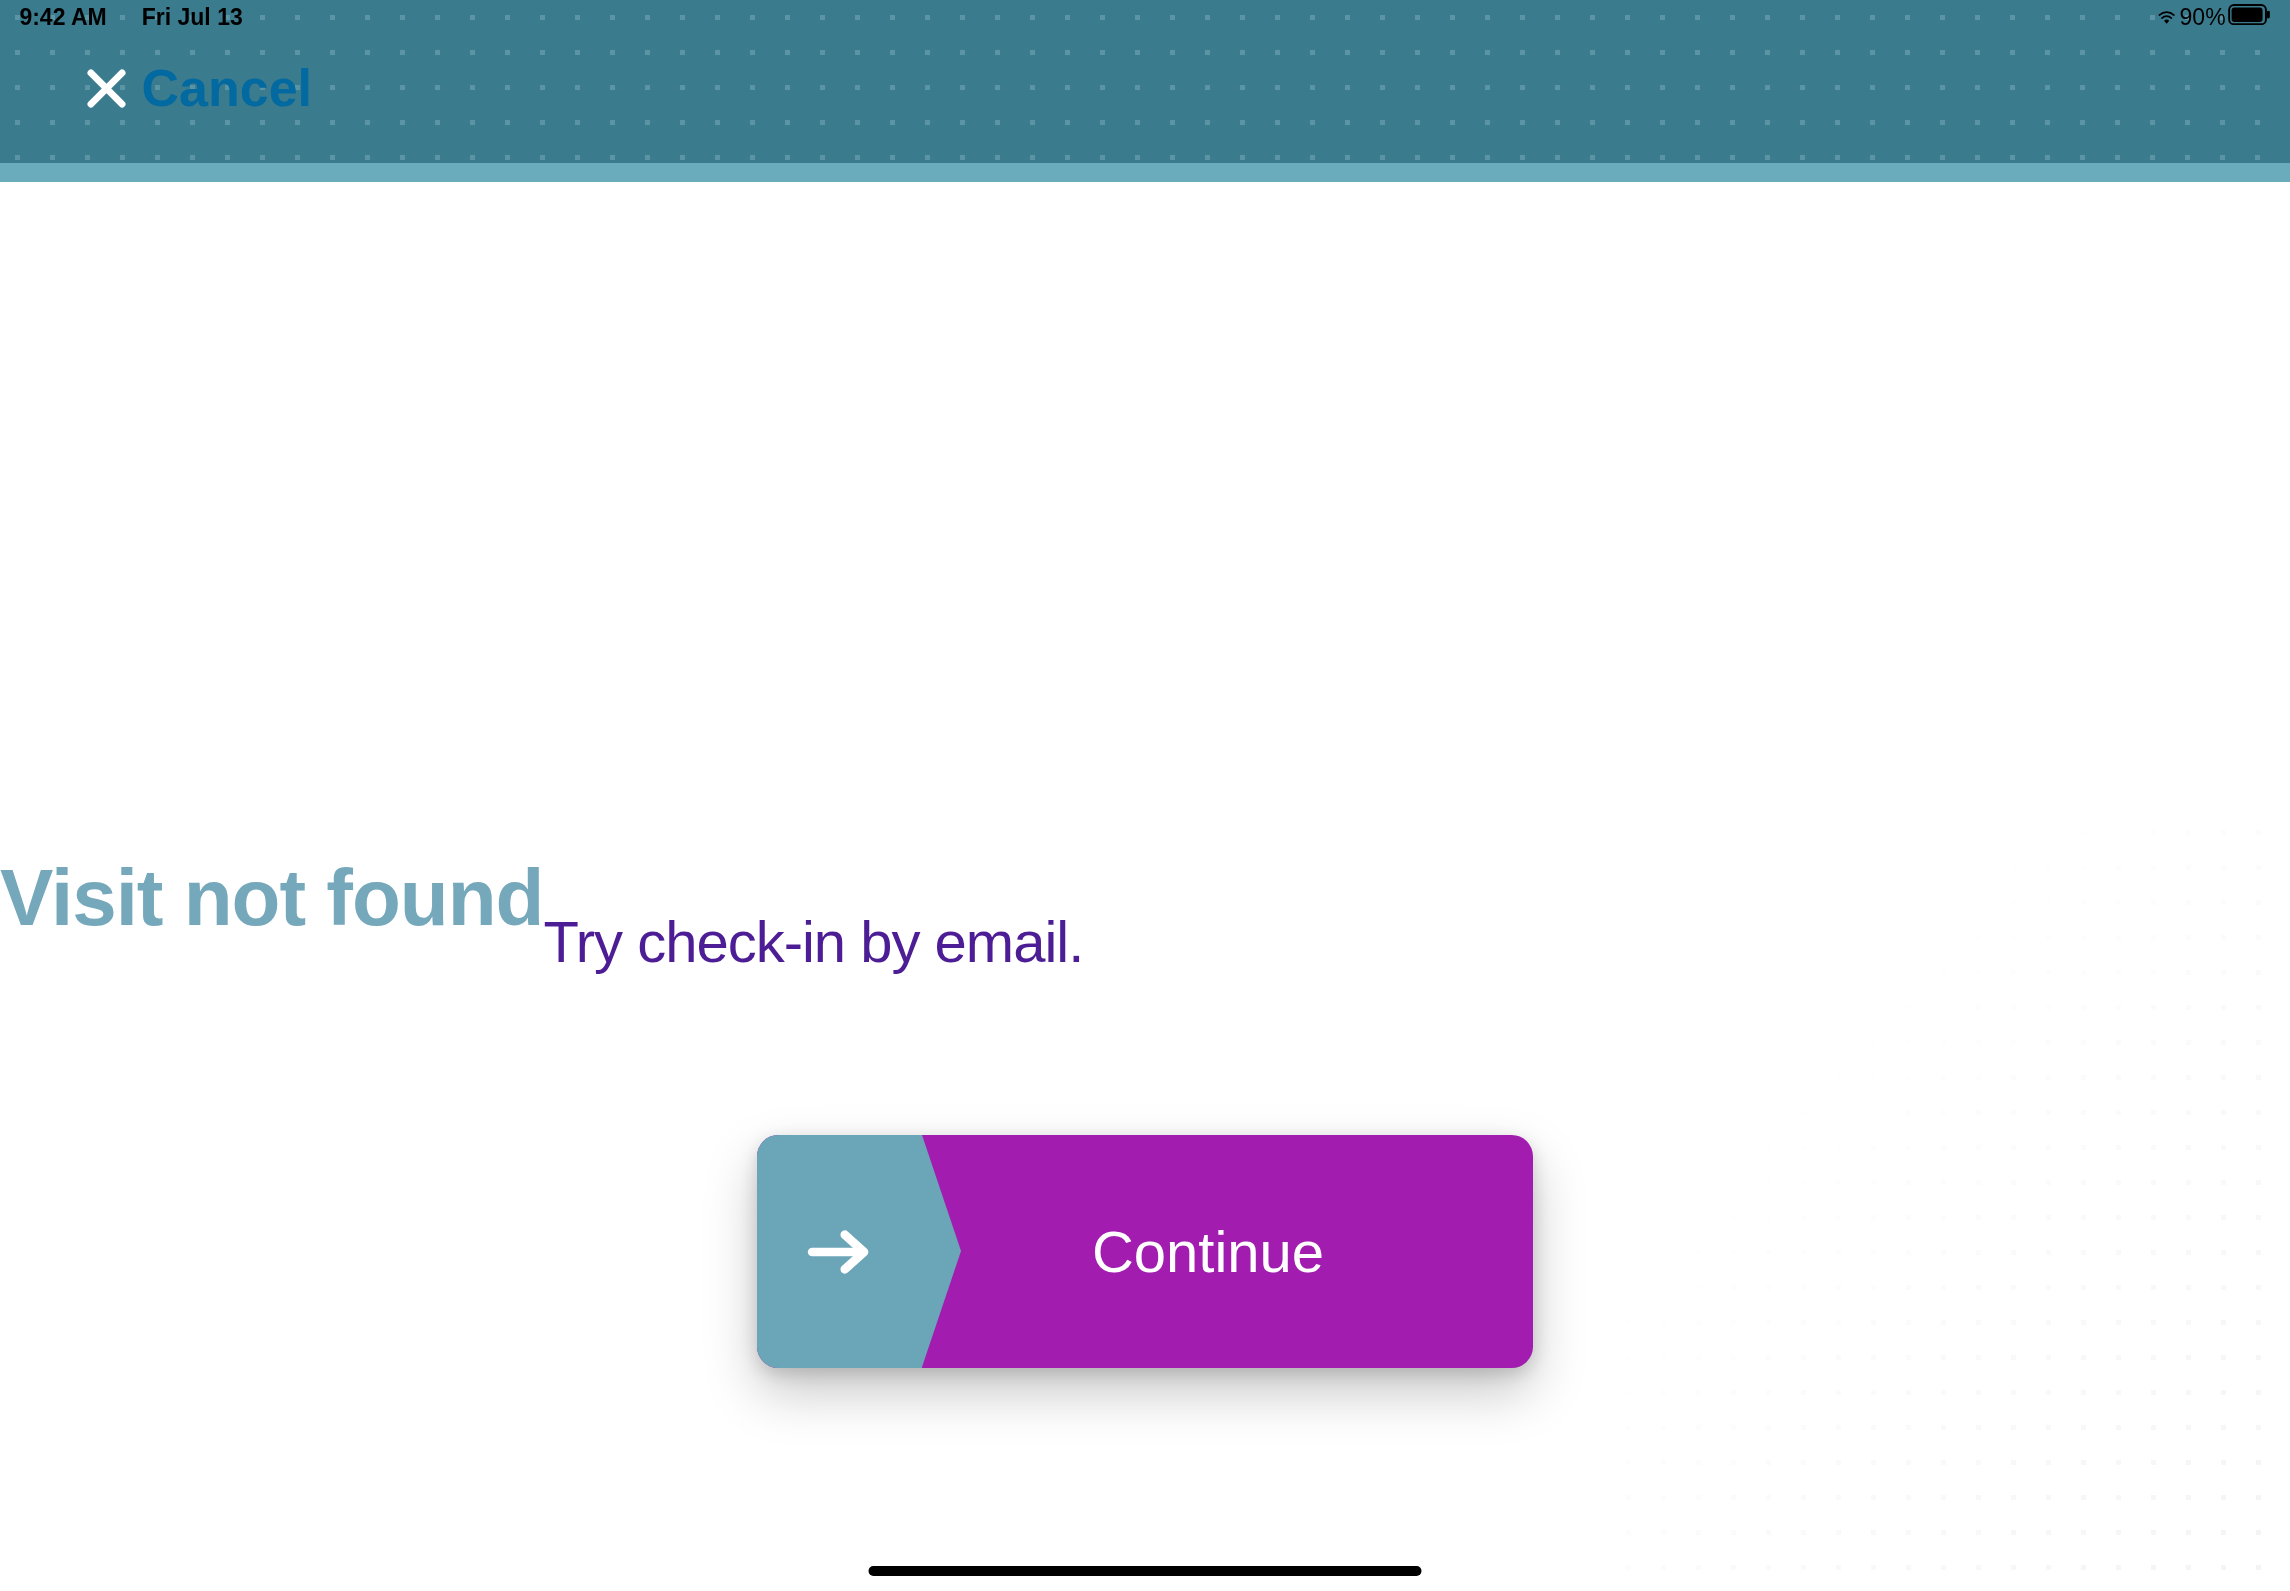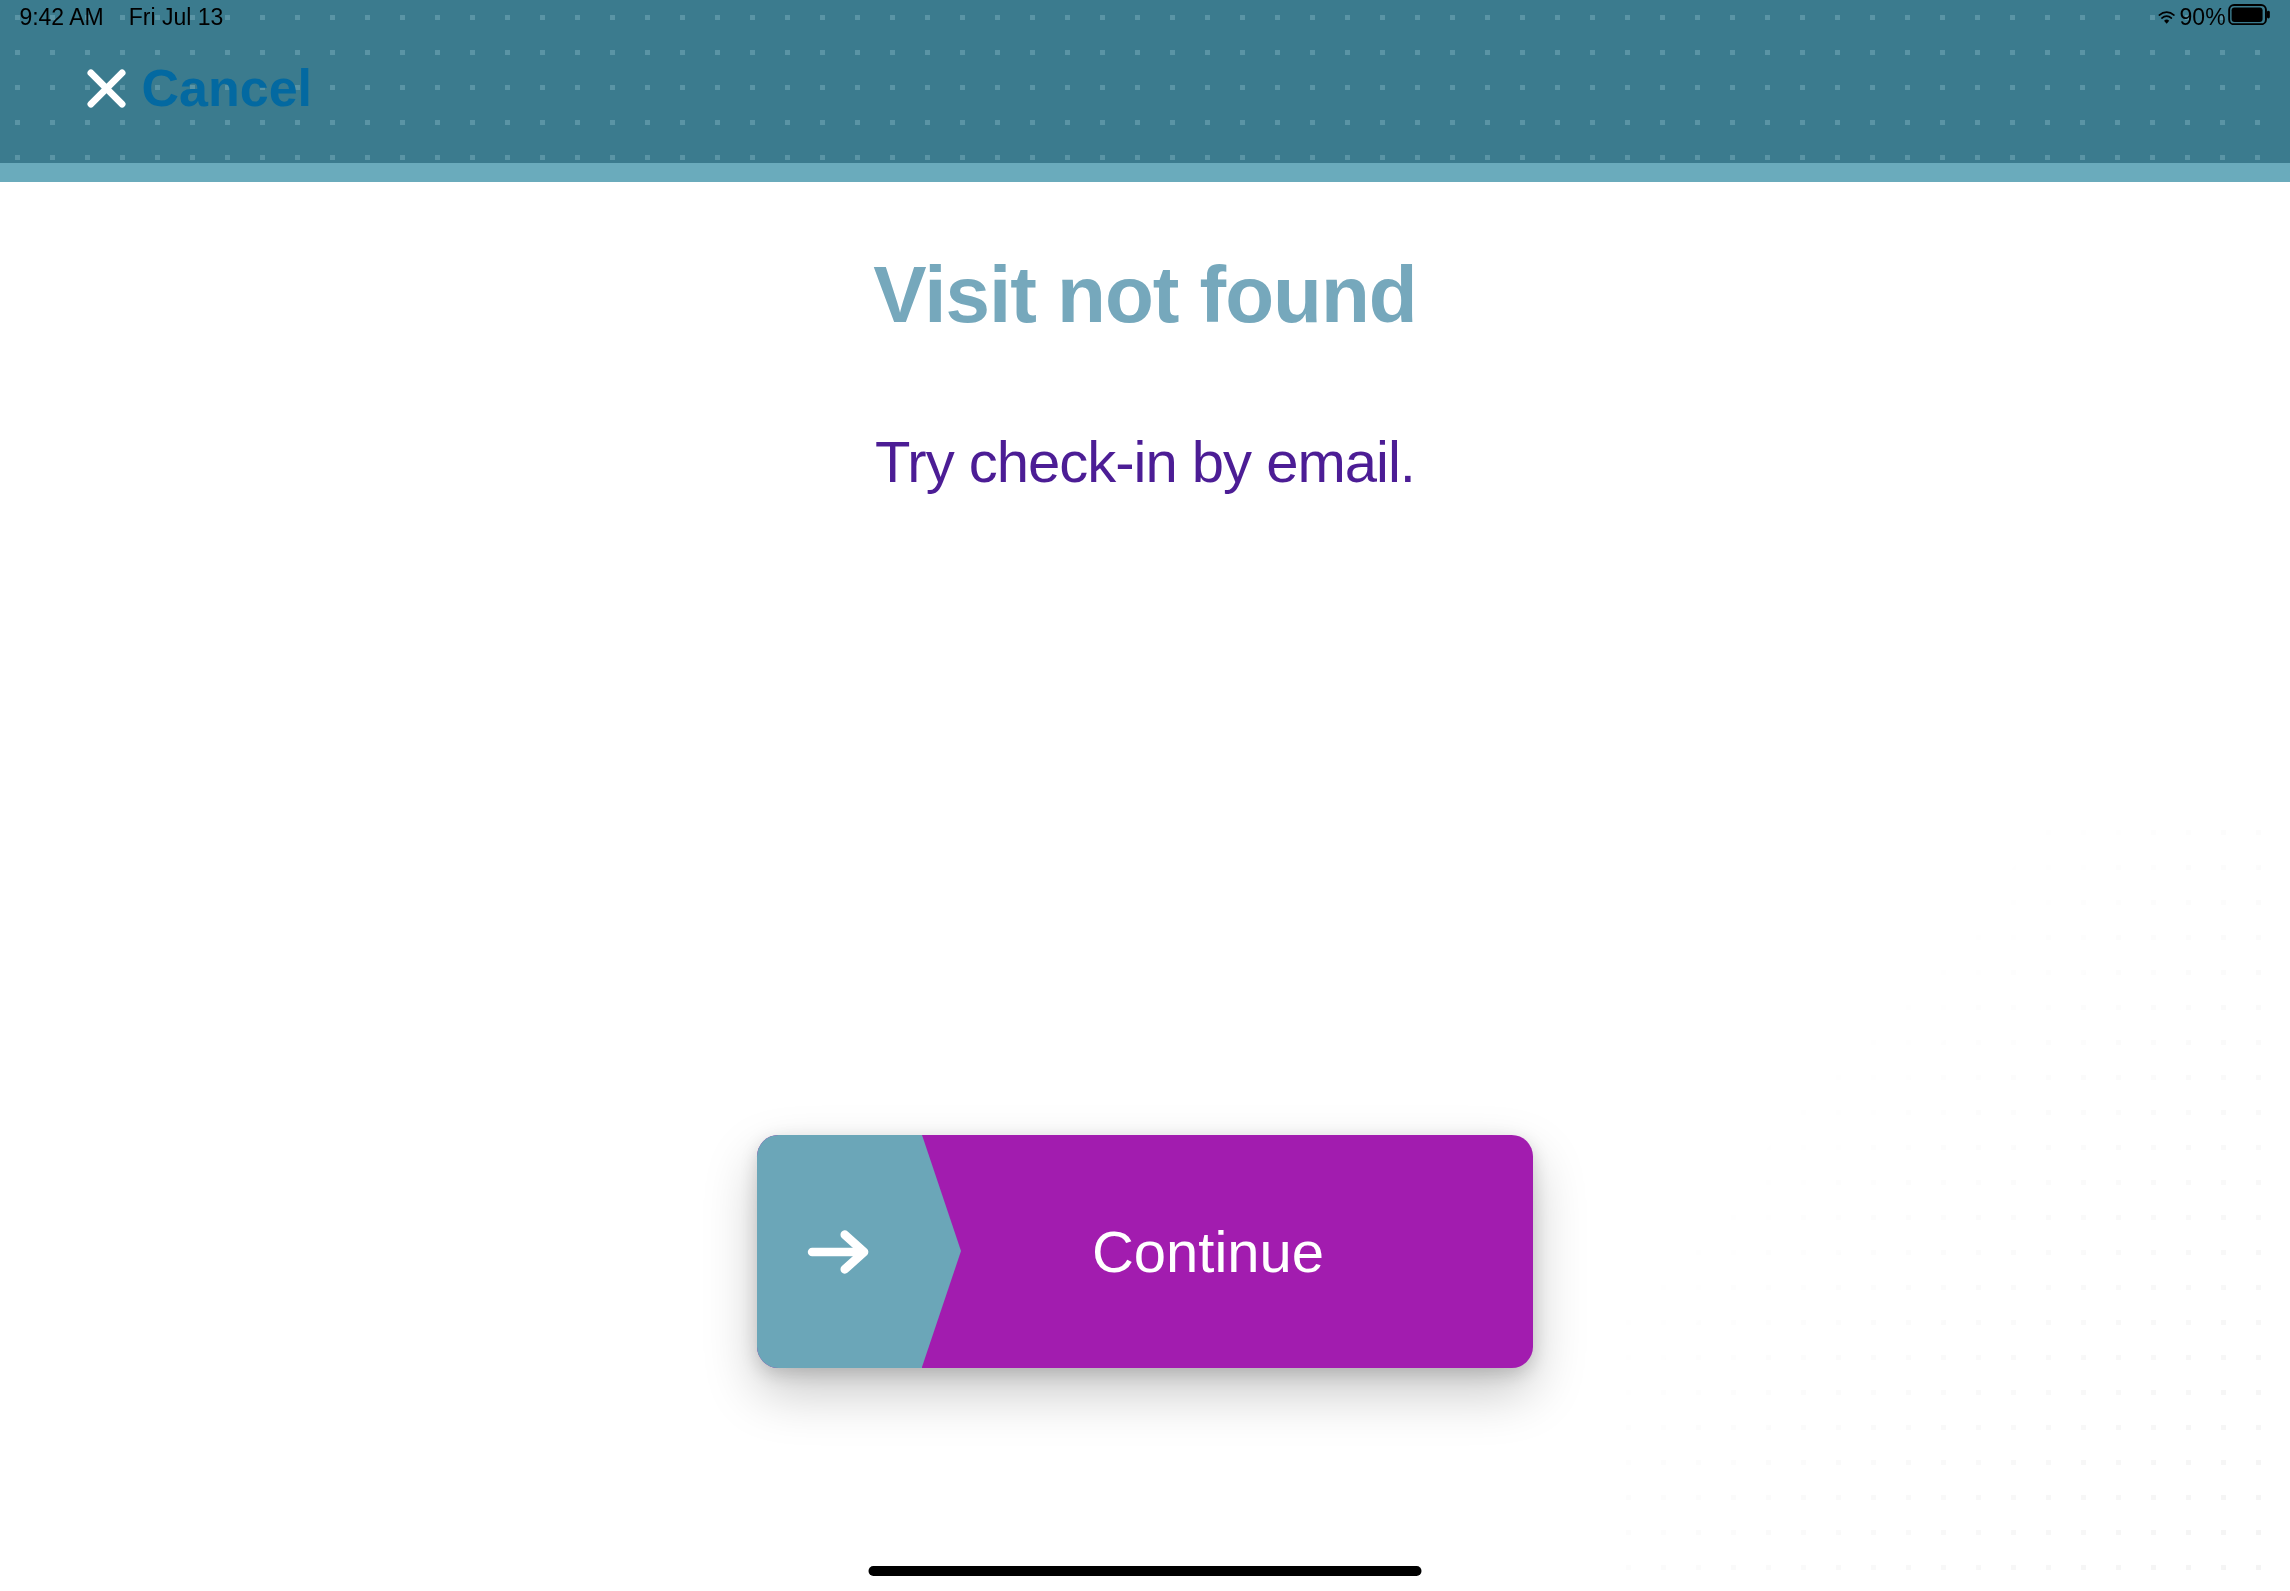--- a/index.html
+++ b/index.html
@@ -28,22 +28,22 @@
       justify-content: space-between;
       align-items: center;
       padding: 0 19.4px;
       font-size: 23px;
       color: #000;
       z-index: 10;
     }
 
     .status-left {
       display: flex;
-      gap: 25px;
-      font-weight: 400;
+      gap: 35px;
+      font-weight: 700;
     }
 
     .status-right {
       display: flex;
       align-items: flex-start;
       gap: 2px;
     }
 
     .wifi-icon {
       display: inline-block;
@@ -95,23 +95,22 @@
     }
 
     
     .content {
       position: absolute;
       top: 182px;
       left: 0;
       right: 0;
       bottom: 0;
       display: flex;
-      flex-direction: column;
-      align-items: center;
-      padding-top: 67px;
+      align-items: center;
+      padding-top: 110px;
     }
 
     .title {
       font-size: 80px;
       font-weight: 700;
       color: #76a8bc;
       margin-bottom: 87px;
       letter-spacing: -1px;
     }
 

